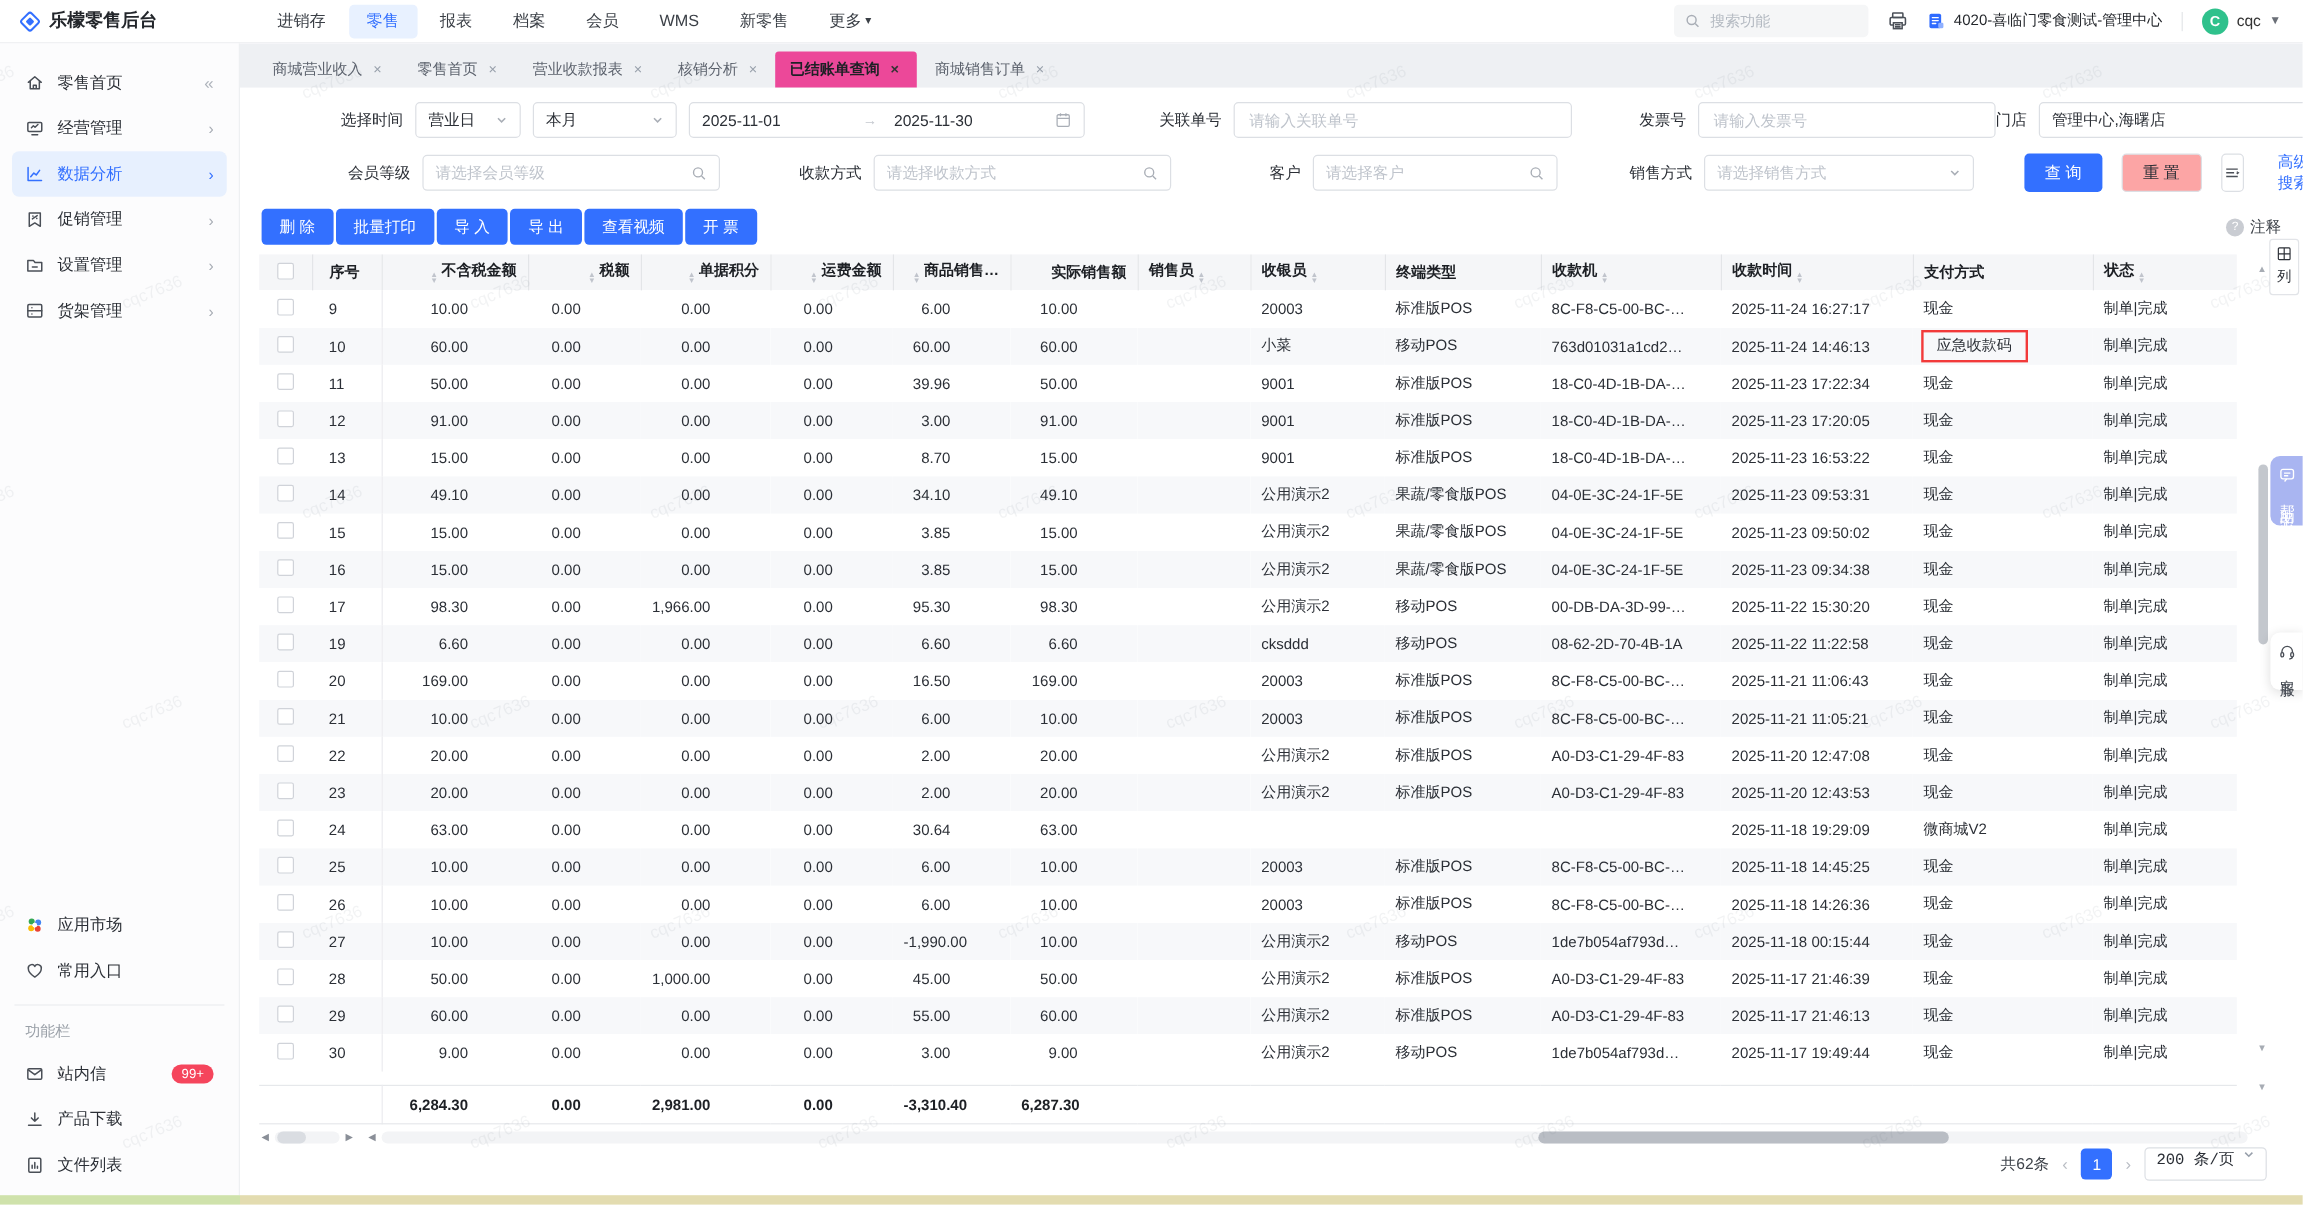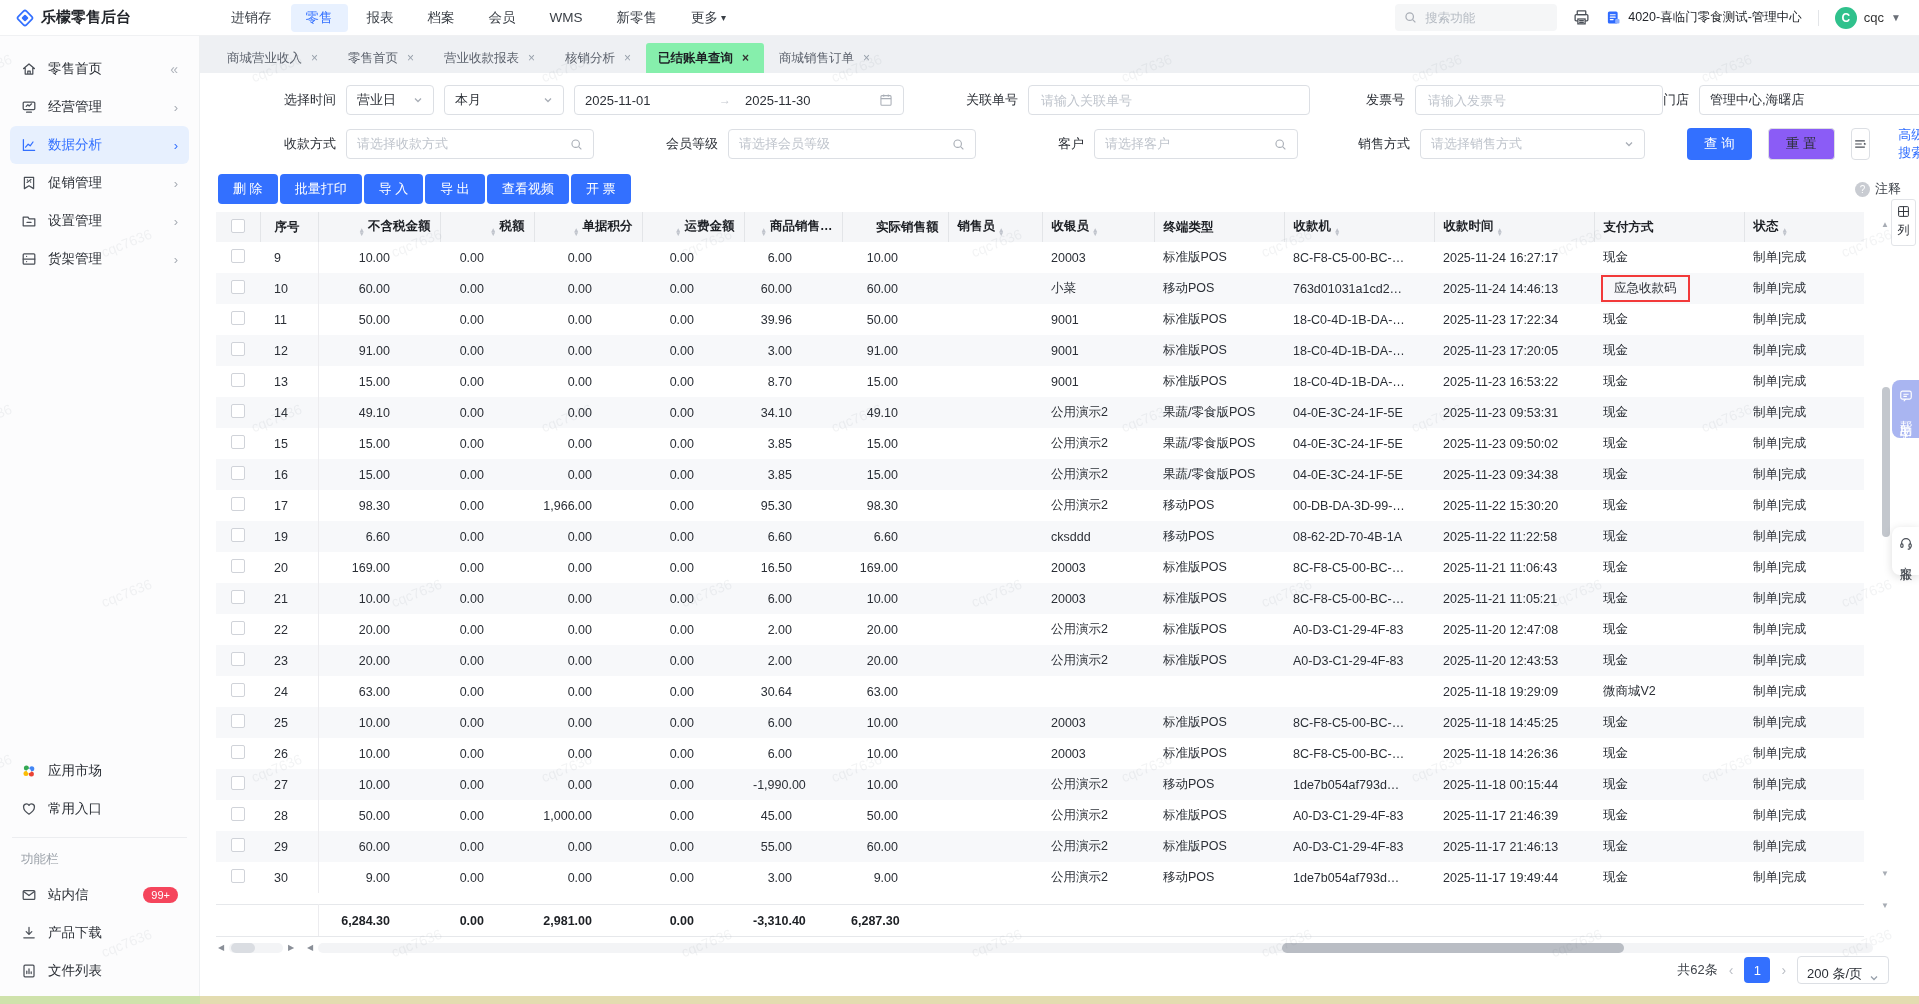--- a/index.html
+++ b/index.html
@@ -46,40 +46,40 @@
   .side-bottom { margin-top:auto; }
   .side-divider { height:1px; background:#ecedf0; margin:9px 2px; flex:none; }
   .side-label { color:#9aa0a8; font-size:12.5px; padding:4px 11px 8px; }
   .badge { margin-left:auto; background:#f5455c; color:#fff; border-radius:10px; font-size:11px; padding:2px 8px; }
 
   
   .main { position:absolute; left:200px; top:36px; right:0; bottom:8px; background:#fff; overflow:hidden; }
   .tabbar { height:37px; background:#eef0f3; display:flex; align-items:flex-end; padding:7px 12px 0; }
   .tab { height:30px; display:flex; align-items:center; gap:9px; padding:0 15px; font-size:12.5px; color:#5c626d; cursor:pointer; }
   .tab .x { color:#98a0ab; font-size:12px; }
-  .tab.active { background:#86efac; color:#1d2025; font-weight:bold; border-radius:3px 3px 0 0;padding-left:12px; }
+  .tab.active { background:#ec4899; color:#1d2025; font-weight:bold; border-radius:3px 3px 0 0;padding-left:12px; }
   .tab.active .x { color:#333; }
 
   
   .filters { padding:12px 18px 2px; display:flex; flex-direction:column; gap:11px; }
   .frow { display:flex; align-items:center; }
   .fgroup { display:flex; align-items:center; }
   .flabel { font-size:13px; color:#2b2f36; margin-right:10px; white-space:nowrap; }
   .fld { height:30px; border:1px solid #dcdfe4; border-radius:4px; background:#fff;
     display:flex; align-items:center; padding:0 10px; gap:8px; font-size:13px; color:#2b2f36; }
   .fld input { border:none; outline:none; width:100%; font-size:13px; color:#2b2f36; background:transparent; }
   .fld input::placeholder { color:#bfc4cc; }
   .ph { color:#bfc4cc; flex:1; white-space:nowrap; overflow:hidden; }
   .val { flex:1; white-space:nowrap; }
   .fic { color:#a9aeb6; flex:none; }
   .date-arrow { color:#c4c8cf; font-size:12px; }
   .btn { height:32px; border-radius:4px; display:inline-flex; align-items:center; justify-content:center;
     font-size:13.5px; cursor:pointer; padding:0 17px; white-space:nowrap; }
   .btn-primary { background:#3370ff; color:#fff; }
-  .btn-plain { background:#8b5cf6; border:1px solid #dcdfe4; color:#2b2f36; }
+  .btn-plain { background:#fca5a5; border:1px solid #dcdfe4; color:#2b2f36; }
   .btn-icon { width:32px; padding:0; background:#fff; border:1px solid #dcdfe4; color:#4a4f57; }
   .adv-link { color:#3370ff; font-size:13px; display:flex; align-items:center; gap:3px; cursor:pointer; margin-left:12px; }
 
   
   .actions { padding:10px 18px 8px; display:flex; align-items:center; gap:11px; }
   .act-btn { background:#3370ff; color:#fff; border-radius:4px; height:30px; padding:0 15px;
     display:flex; align-items:center; font-size:13px; cursor:pointer; white-space:pre; }
   .note { margin-left:auto; display:flex; align-items:center; gap:5px; color:#3f444b; font-size:13px; }
   .q-icon { width:15px; height:15px; border-radius:50%; background:#c9ccd2; color:#fff; font-size:10px;
     display:flex; align-items:center; justify-content:center; }
@@ -122,21 +122,21 @@
   .hs-track { flex:1; height:10px; background:#f3f4f6; border-radius:5px; position:relative; }
   .hs-thumb { position:absolute; left:62%; width:22%; height:10px; background:#b9bdc4; border-radius:5px; cursor:pointer; }
 
   
   .pager { position:absolute; right:30px; bottom:12px; display:flex; align-items:center; gap:11px;
     font-size:13px; color:#3f444b; }
   .pg-arrow { color:#b9bdc4; font-size:14px; cursor:pointer; }
   .pg-cur { width:26px; height:26px; border-radius:4px; background:#3370ff; color:#fff;
     display:flex; align-items:center; justify-content:center; font-size:13px; cursor:pointer; }
   .pg-size { height:28px; border:1px solid #dcdfe4; border-radius:4px; padding:0 9px;
-    display:flex; align-items:flex-end; gap:7px; cursor:pointer; color:#2b2f36; }
+    display:flex; align-items:flex-start; gap:7px; cursor:pointer; color:#2b2f36;font-family:Liberation Mono, monospace; }
 
   
   .help-tab { position:absolute; right:0; top:380px; width:27px; padding:9px 0 12px; background:#a9b5f1;
     border-radius:8px 0 0 8px; color:#fff; display:flex; flex-direction:column; align-items:center; gap:7px; z-index:20; cursor:pointer; }
   .service-tab { position:absolute; right:0; top:527px; width:27px; padding:9px 0 11px; background:#fff;
     border-radius:8px 0 0 8px; box-shadow:0 2px 10px rgba(0,0,0,.14); color:#4a4f57;
     display:flex; flex-direction:column; align-items:center; gap:6px; z-index:20; cursor:pointer; }
   .v-text { writing-mode:vertical-rl; font-size:12.5px; letter-spacing:4px; }
 
   
@@ -423,36 +423,36 @@
       </div>
       <div class="fgroup" style="margin-left:auto;margin-right:16px">
         <span class="flabel">门店</span>
         <div class="fld" style="width:262px">
           <span class="val">管理中心,海曙店</span>
 
         </div>
       </div>
     </div>
     <div class="frow">
-      <div class="fgroup" style="margin-left:66px">
-        <span class="flabel">收款方式</span>
+      <div class="fgroup" style="margin-left:72px">
+        <span class="flabel">会员等级</span>
         <div class="fld" style="width:248px">
-          <span class="ph">请选择收款方式</span>
+          <span class="ph">请选择会员等级</span>
           <span class="fic">
               <svg width="13" height="13" viewBox="0 0 16 16" fill="none" stroke="currentColor" stroke-width="1.4">
                 <circle cx="7" cy="7" r="4.6"></circle>
                 <path d="M10.6 10.6L14 14"></path>
               </svg>
             </span>
         </div>
       </div>
-      <div class="fgroup" style="margin-left:72px">
-        <span class="flabel">会员等级</span>
+      <div class="fgroup" style="margin-left:66px">
+        <span class="flabel">收款方式</span>
         <div class="fld" style="width:248px">
-          <span class="ph">请选择会员等级</span>
+          <span class="ph">请选择收款方式</span>
           <span class="fic">
               <svg width="13" height="13" viewBox="0 0 16 16" fill="none" stroke="currentColor" stroke-width="1.4">
                 <circle cx="7" cy="7" r="4.6"></circle>
                 <path d="M10.6 10.6L14 14"></path>
               </svg>
             </span>
         </div>
       </div>
       <div class="fgroup" style="margin-left:82px">
         <span class="flabel">客户</span>

